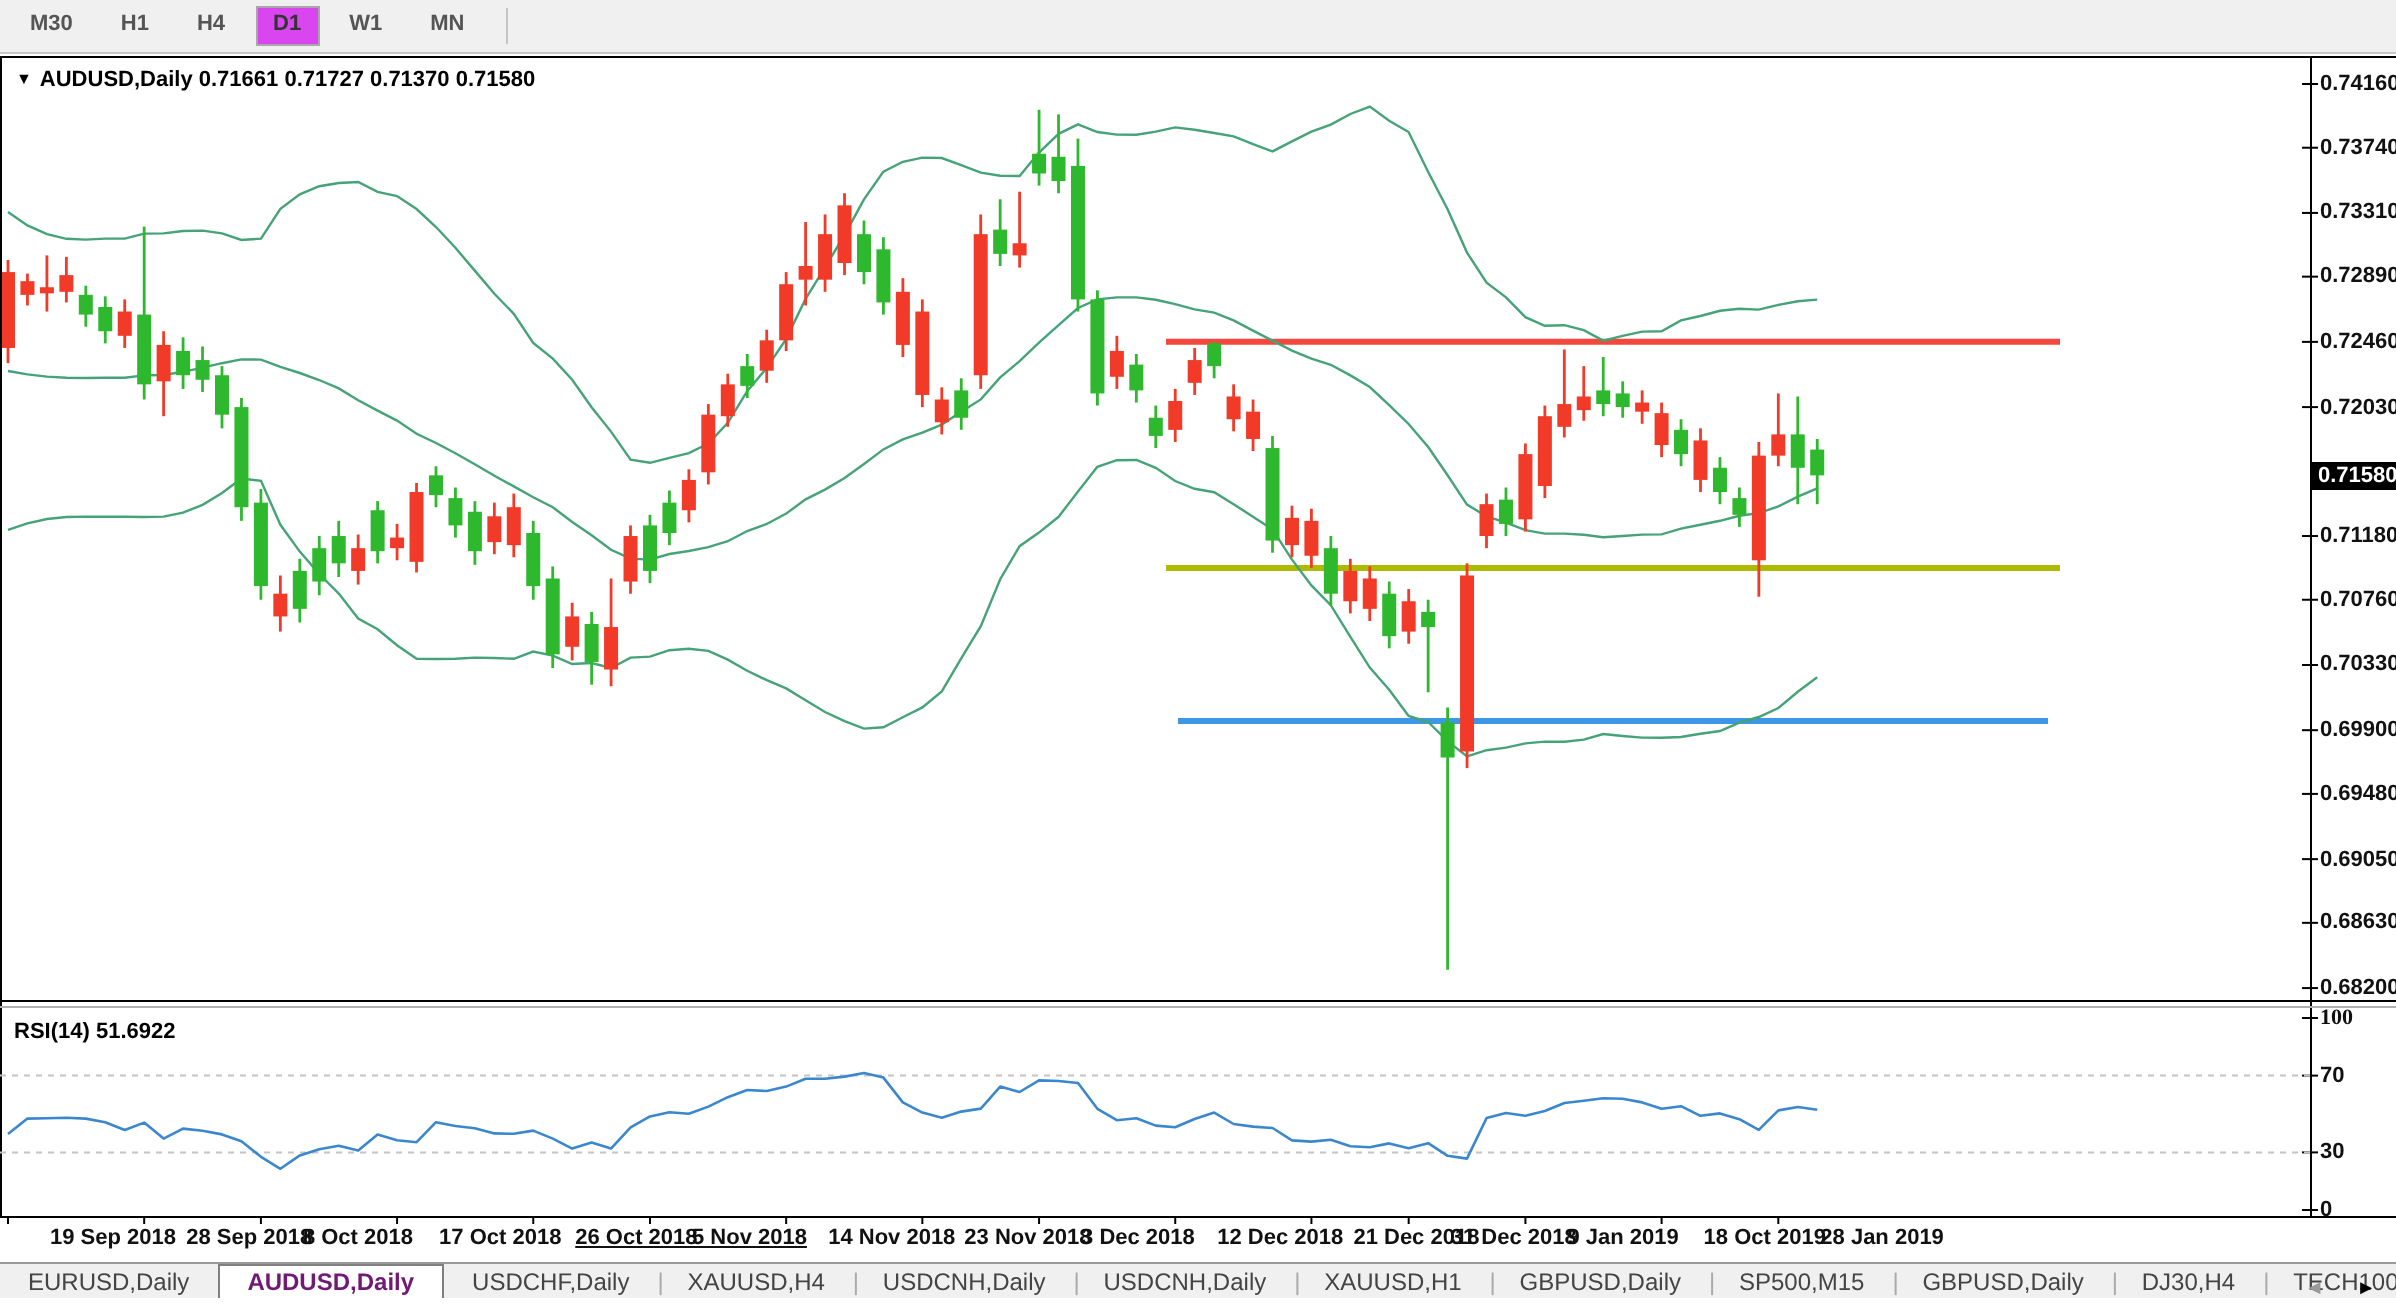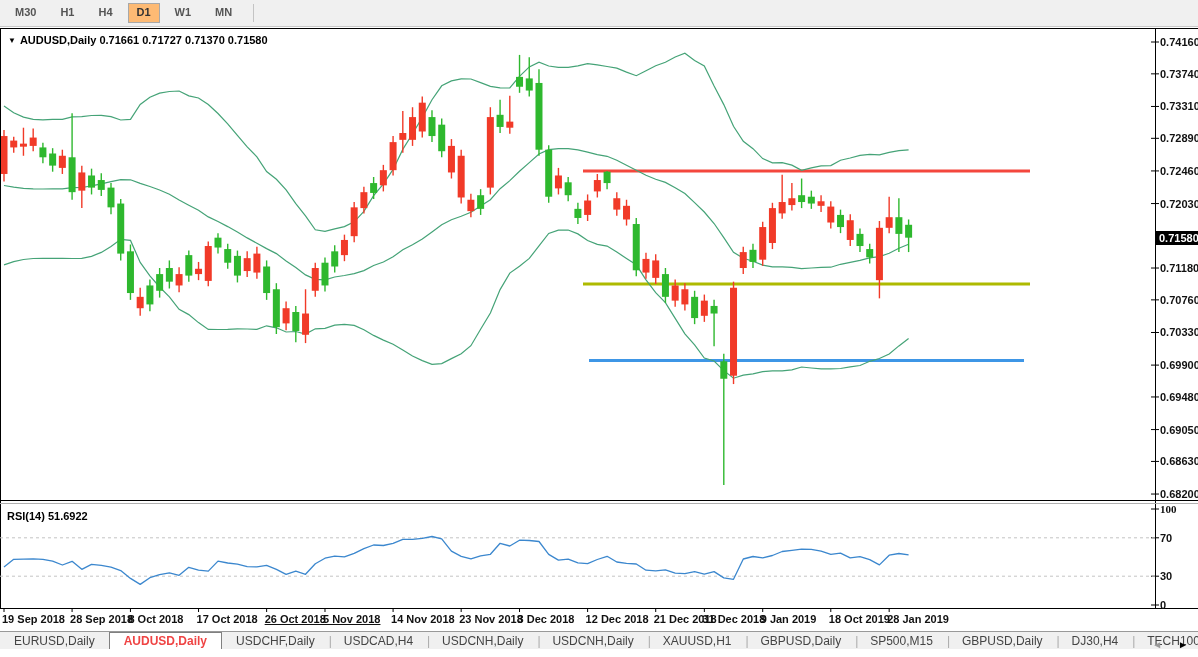--- a/index.html
+++ b/index.html
@@ -3,36 +3,36 @@
 <meta charset="utf-8">
 <style>
   html,body{margin:0;padding:0;}
   body{width:1198px;height:657px;position:relative;overflow:hidden;background:#fff;
        font-family:"Liberation Sans", sans-serif;-webkit-font-smoothing:antialiased;}
   
   #toolbar{position:absolute;left:0;top:0;width:1198px;height:26px;background:#f0f0f0;
            border-bottom:1px solid #c8c8c8;display:flex;align-items:center;text-align:right;}
   .tf-btn{margin-left:6px;padding:2px 8px 3px 8px;font-size:11px;font-weight:bold;color:#555;
           border:1px solid transparent;cursor:default;line-height:13px;}
-  .tf-btn.active{background:#fdba74;border:1px solid #a8a8a8;color:#333;}
+  .tf-btn.active{background:#d946ef;border:1px solid #a8a8a8;color:#333;}
   .tf-divider{width:1px;height:18px;background:#c4c4c4;margin-left:12px;}
   #chart-title{position:absolute;left:8px;top:34px;font-size:11px;font-weight:bold;color:#000;z-index:5;text-align:right;}
   #chart-title .tri{font-size:8px;margin-right:4px;position:relative;top:-1px;}
   #rsi-label{position:absolute;left:7px;top:510px;font-size:11px;font-weight:bold;color:#000;z-index:5;}
   .axis-label{position:absolute;left:1160px;font-size:11px;font-weight:bold;color:#111;
               white-space:nowrap;line-height:11px;}
   #cur-price{position:absolute;left:1155px;width:43px;height:14px;background:#000;color:#fff;
              font-size:11px;font-weight:bold;line-height:14px;padding-left:4px;z-index:6;}
-  .date-label{position:absolute;top:613px;font-size:11px;font-weight:bold;color:#111;white-space:nowrap;}
+  .date-label{position:absolute;top:613px;font-size:11px;font-weight:bold;color:#111;white-space:nowrap;margin-left:23px;}
   
   #tabbar-sep{position:absolute;left:0;top:631px;width:1198px;height:1px;background:#999;}
   #tabbar{position:absolute;left:0;top:632px;width:1198px;height:17px;background:#f0f0f0;
           display:flex;align-items:stretch;font-size:12px;color:#444;}
   .tab{display:flex;align-items:center;padding:0 14px;cursor:default;position:relative;}
-  .tab.active{background:#fff;border:1px solid #808080;border-bottom:none;font-weight:bold;color:#ef4444;}
+  .tab.active{background:#fff;border:1px solid #808080;border-bottom:none;font-weight:bold;color:#701a75;}
   .tab-sep{width:1px;background:transparent;color:#aaa;display:flex;align-items:center;font-size:12px;}
   #tab-arrows{position:absolute;right:10px;top:632px;height:25px;display:flex;align-items:center;gap:16px;z-index:7;}
   #tab-arrows .arr{font-size:10px;cursor:default;}
   #arrow-left{color:#9a9a9a;} #arrow-right{color:#000;}
 </style>
 </head>
 <body>
 
 <div id="toolbar">
     <div class="tf-btn">M30</div>
@@ -339,21 +339,21 @@
     <div class="date-label" style="left: 828.795px;">18 Oct 2019</div>
     <div class="date-label" style="left: 887.157px;">28 Jan 2019</div>
   </div>
 
 <div id="tabbar-sep"></div>
 <div id="tabbar">
     <div class="tab">EURUSD,Daily</div>
     <div class="tab active">AUDUSD,Daily</div>
     <div class="tab">USDCHF,Daily</div>
     <div class="tab-sep">|</div>
-    <div class="tab">USDCAD,H4</div>
+    <div class="tab">XAUUSD,H4</div>
     <div class="tab-sep">|</div>
     <div class="tab">USDCNH,Daily</div>
     <div class="tab-sep">|</div>
     <div class="tab">USDCNH,Daily</div>
     <div class="tab-sep">|</div>
     <div class="tab">XAUUSD,H1</div>
     <div class="tab-sep">|</div>
     <div class="tab">GBPUSD,Daily</div>
     <div class="tab-sep">|</div>
     <div class="tab">SP500,M15</div>

